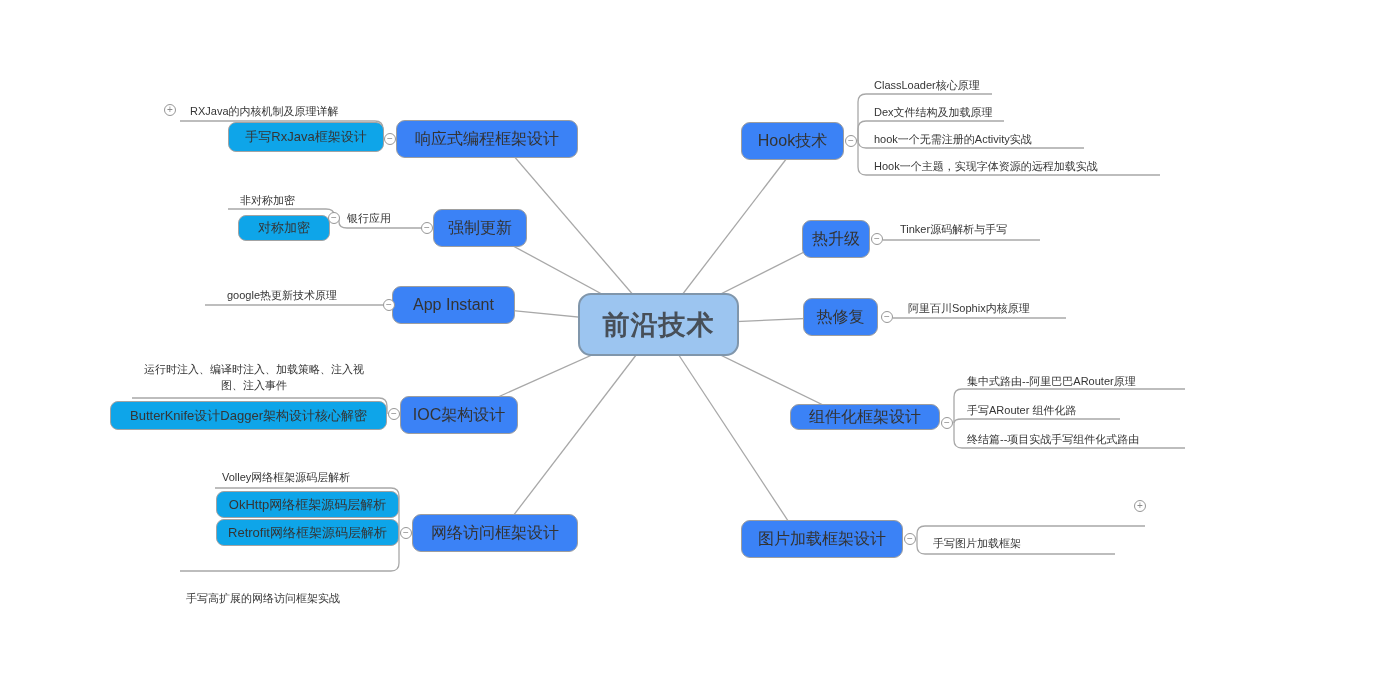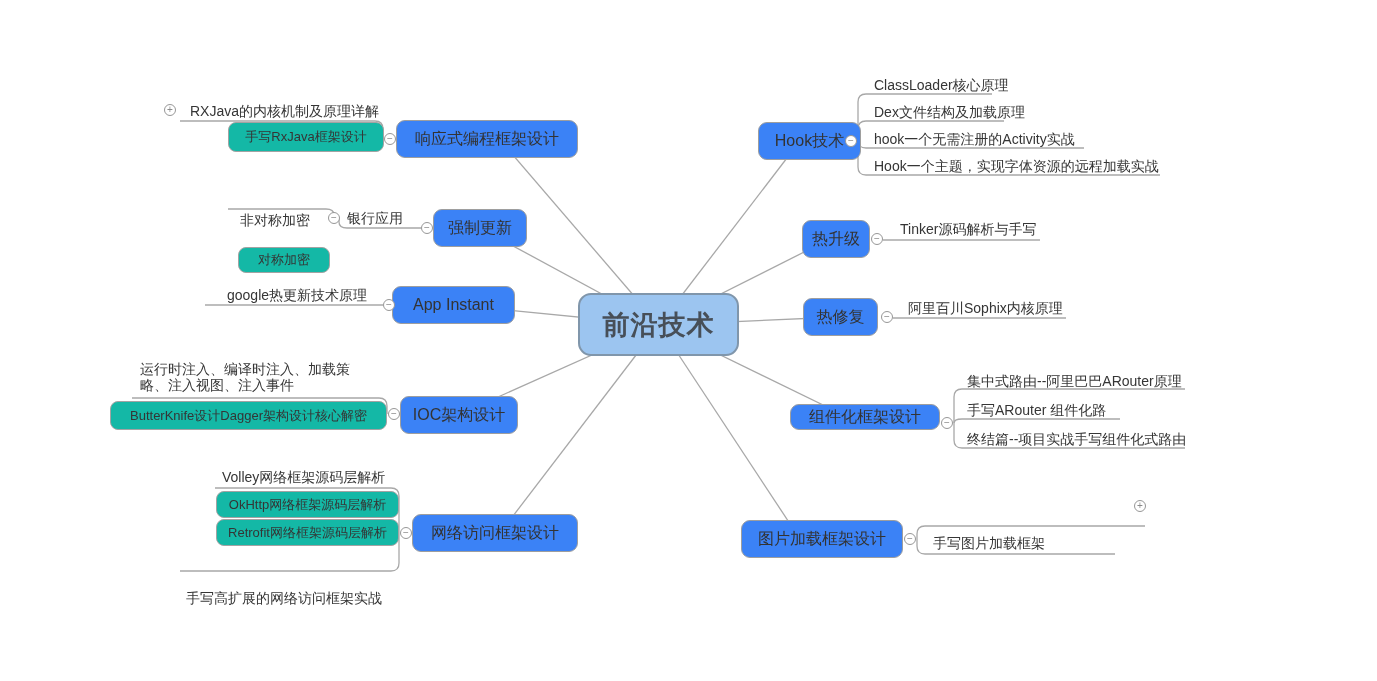--- a/index.html
+++ b/index.html
@@ -15,25 +15,25 @@
   .topic{
     position:absolute;display:flex;align-items:center;justify-content:center;
     background:#3b82f6;border:1.3px solid #9E9E9E;border-radius:9px;
     font-size:16px;color:#333;box-sizing:border-box;white-space:nowrap;
   }
   .center-topic{
     position:absolute;display:flex;align-items:center;justify-content:center;
     background:var(--center-fill);border:2px solid var(--center-border);border-radius:13px;
     font-size:27px;font-weight:bold;color:#474F58;box-sizing:border-box;letter-spacing:1px;
   }
-  .sub{position:absolute;font-size:14px;line-height:16px;white-space:nowrap;color:#353535;}
+  .sub{position:absolute;font-size:11px;line-height:16px;white-space:nowrap;color:#353535;text-align:center;}
   .sub.wrap{white-space:normal;}
   .subbox{
     position:absolute;display:flex;align-items:center;justify-content:center;
-    background:#14b8a6;border:1px solid #A3A3A3;border-radius:8px;
+    background:#0ea5e9;border:1px solid #A3A3A3;border-radius:8px;
     font-size:13px;color:#353535;box-sizing:border-box;white-space:nowrap;
   }
   .badge{
     position:absolute;width:12px;height:12px;box-sizing:border-box;
     border:1px solid #979797;border-radius:50%;background:#fff;color:#8a8a8a;
     font-size:10px;line-height:10px;display:flex;align-items:center;justify-content:center;
     z-index:5;
   }
 </style>
 </head>
@@ -84,32 +84,32 @@
   </svg>
 
   <div class="center-topic" style="left:578px;top:293px;width:161px;height:63px;">前沿技术</div>
 
   <div class="topic" style="left:396px;top:120px;width:182px;height:38px;">响应式编程框架设计</div>
   <div class="topic" style="left:433px;top:209px;width:94px;height:38px;">强制更新</div>
   <div class="topic" style="left:392px;top:286px;width:123px;height:38px;">App Instant</div>
   <div class="topic" style="left:400px;top:396px;width:118px;height:38px;">IOC架构设计</div>
   <div class="topic" style="left:412px;top:514px;width:166px;height:38px;">网络访问框架设计</div>
 
-  <div class="topic" style="left:741px;top:122px;width:103px;height:38px;margin-left:17px;">Hook技术</div>
+  <div class="topic" style="left:741px;top:122px;width:103px;height:38px;">Hook技术</div>
   <div class="topic" style="left:802px;top:220px;width:68px;height:38px;">热升级</div>
   <div class="topic" style="left:803px;top:298px;width:75px;height:38px;">热修复</div>
   <div class="topic" style="left:790px;top:404px;width:150px;height:26px;">组件化框架设计</div>
   <div class="topic" style="left:741px;top:520px;width:162px;height:38px;">图片加载框架设计</div>
 
   <div class="sub" style="left:190px;top:103px;">RXJava的内核机制及原理详解</div>
   <div class="subbox" style="left:228px;top:122px;width:156px;height:30px;">手写RxJava框架设计</div>
 
   <div class="sub" style="left:347px;top:210px;">银行应用</div>
-  <div class="sub" style="left:240px;top:192px;margin-top:20px;">非对称加密</div>
-  <div class="subbox" style="left:238px;top:215px;width:92px;height:26px;margin-top:32px;">对称加密</div>
+  <div class="sub" style="left:240px;top:192px;">非对称加密</div>
+  <div class="subbox" style="left:238px;top:215px;width:92px;height:26px;">对称加密</div>
 
   <div class="sub" style="left:227px;top:287px;">google热更新技术原理</div>
 
   <div class="sub wrap" style="left:140px;top:361px;width:228px;">运行时注入、编译时注入、加载策略、注入视图、注入事件</div>
   <div class="subbox" style="left:110px;top:401px;width:277px;height:29px;">ButterKnife设计Dagger架构设计核心解密</div>
 
   <div class="sub" style="left:222px;top:469px;">Volley网络框架源码层解析</div>
   <div class="subbox" style="left:216px;top:491px;width:183px;height:27px;">OkHttp网络框架源码层解析</div>
   <div class="subbox" style="left:216px;top:519px;width:183px;height:27px;">Retrofit网络框架源码层解析</div>
   <div class="sub" style="left:186px;top:552px;margin-top:38px;">手写高扩展的网络访问框架实战</div>

